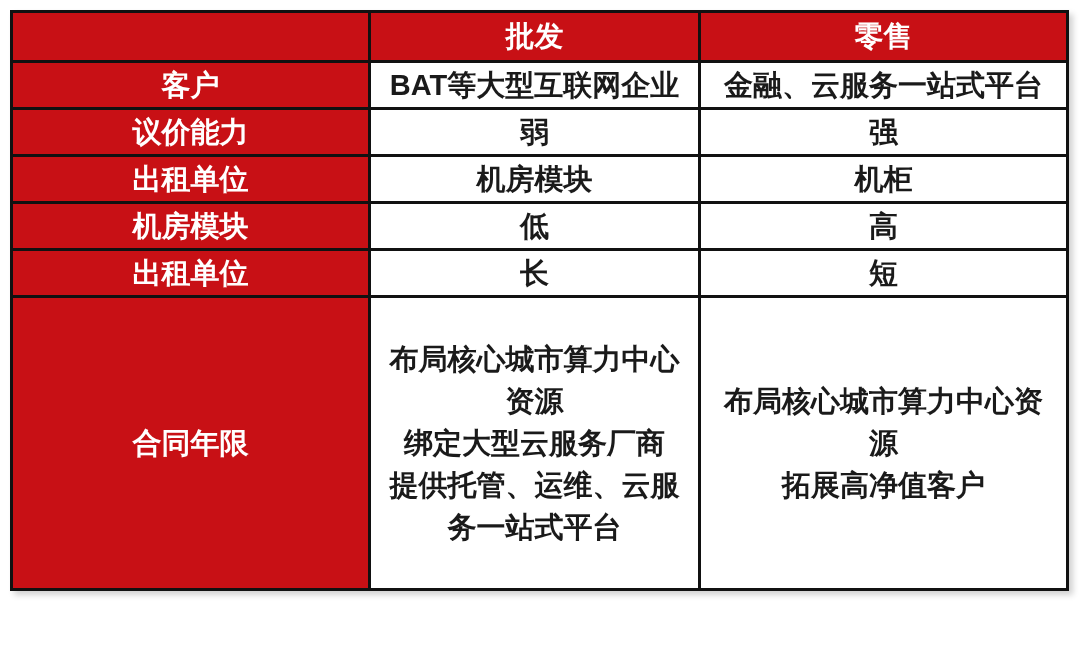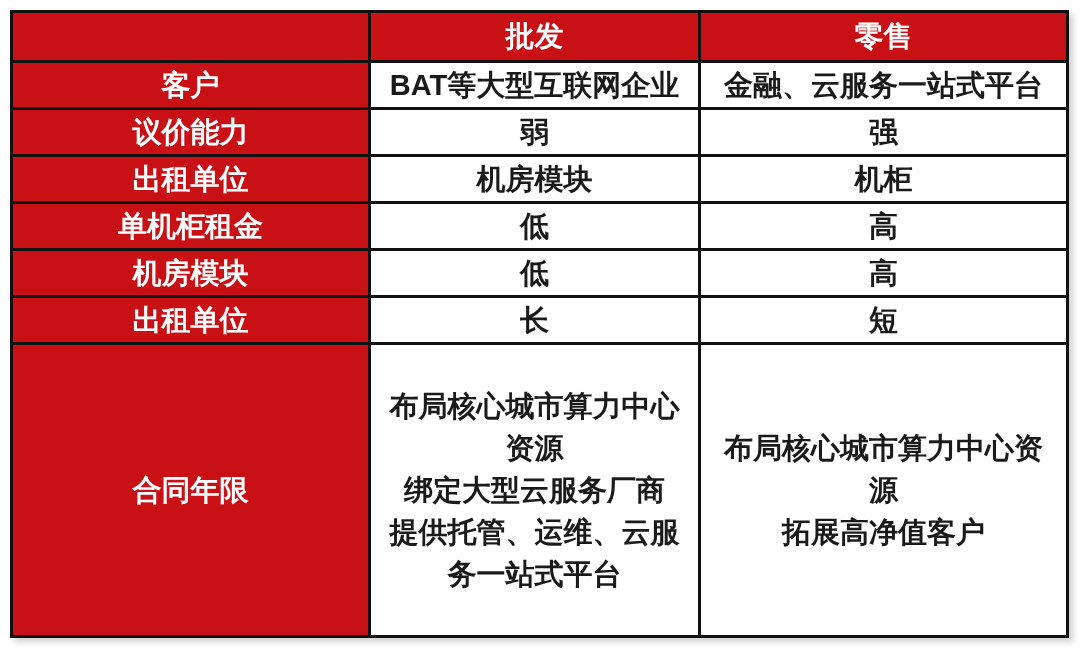--- a/index.html
+++ b/index.html
@@ -76,25 +76,20 @@
         <th class="red">议价能力</th>
         <td>弱</td>
         <td>强</td>
       </tr>
       <tr class="brow">
         <th class="red">出租单位</th>
         <td>机房模块</td>
         <td>机柜</td>
       </tr>
       <tr class="brow">
-        <th class="red">单机柜租金</th>
-        <td>低</td>
-        <td>高</td>
-      </tr>
-      <tr class="brow">
         <th class="red">机房模块</th>
         <td>低</td>
         <td>高</td>
       </tr>
       <tr class="brow">
         <th class="red">出租单位</th>
         <td>长</td>
         <td>短</td>
       </tr>
       <tr class="bigrow">

